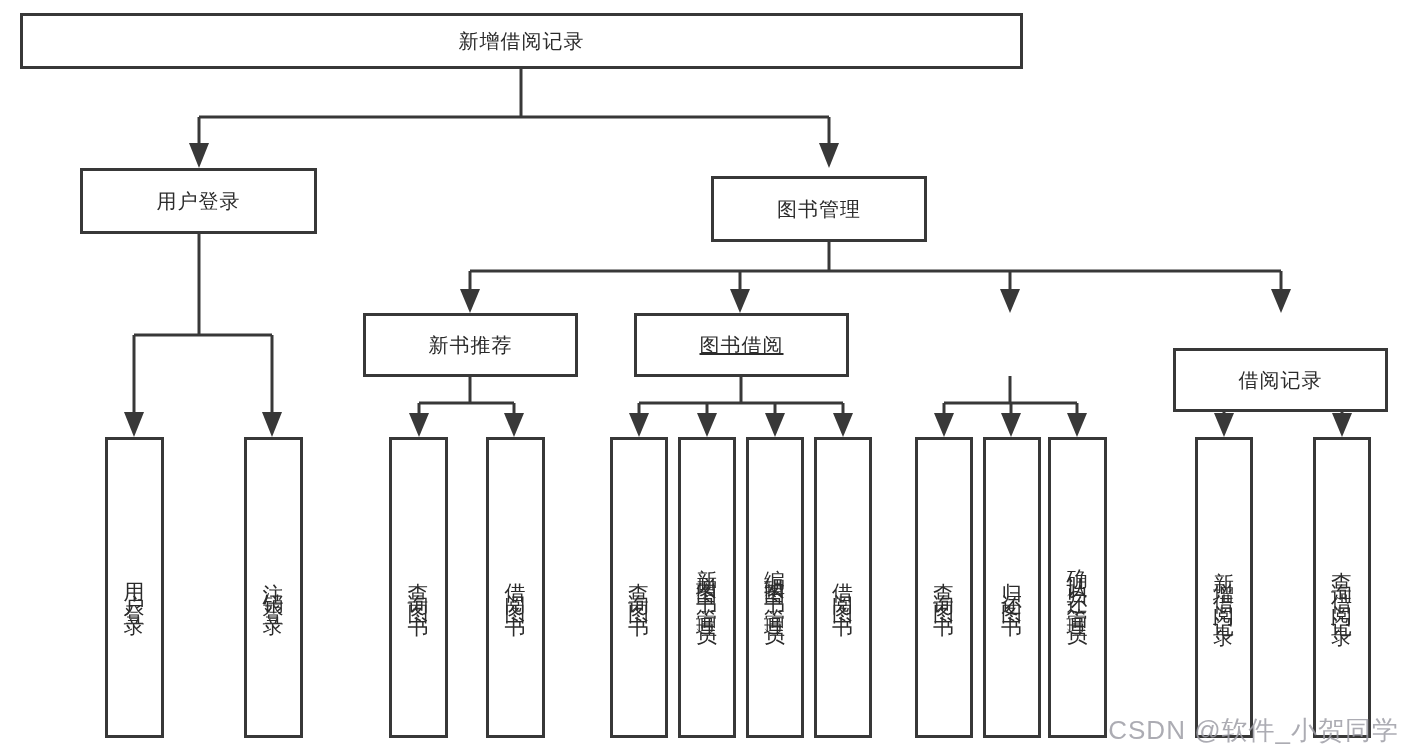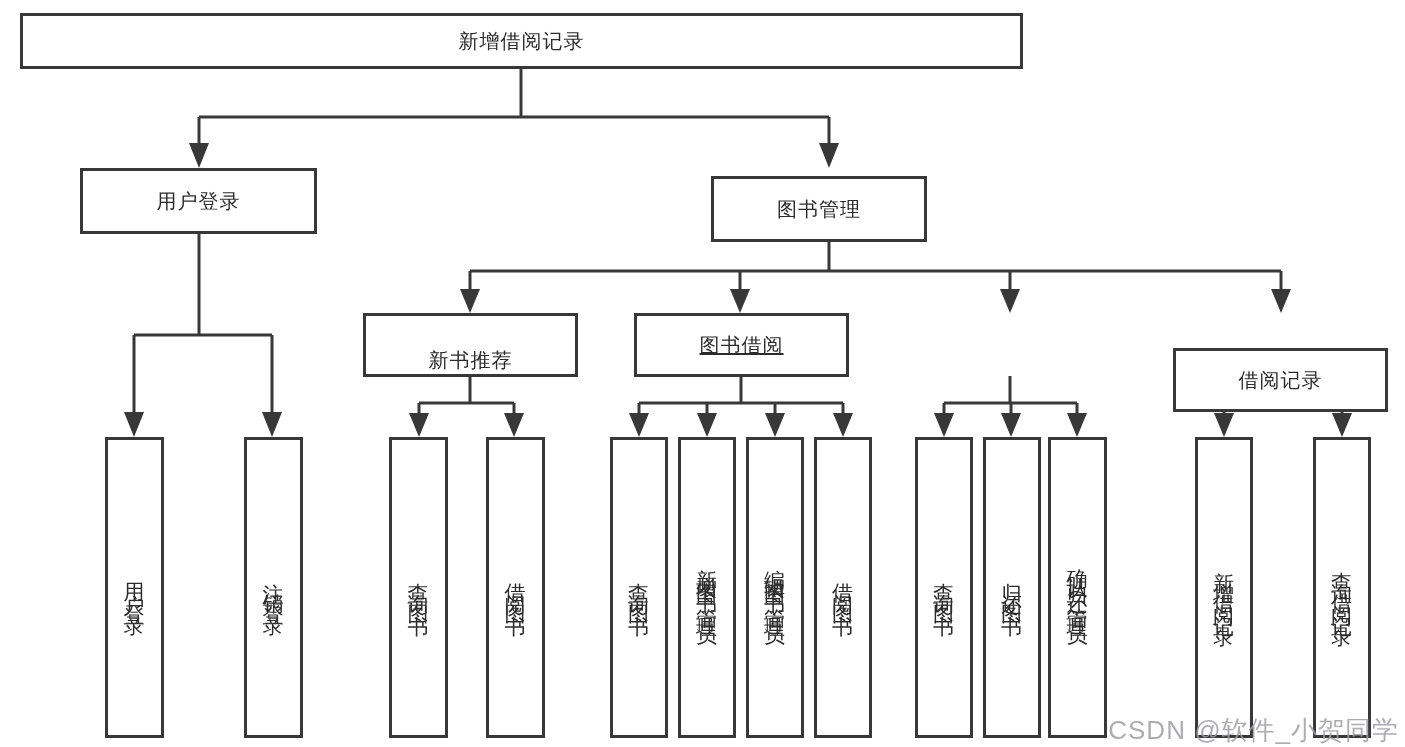--- a/index.html
+++ b/index.html
@@ -131,21 +131,21 @@
     <span>新增借阅记录</span>
   </div>
 
   <div class="node" style="left:80px; top:168px; width:237px; height:66px;">
     <span>用户登录</span>
   </div>
   <div class="node" style="left:711px; top:176px; width:216px; height:66px;">
     <span>图书管理</span>
   </div>
 
-  <div class="node" style="left:363px; top:313px; width:215px; height:64px;align-items:flex-end;">
+  <div class="node" style="left:363px; top:313px; width:215px; height:64px;">
     <span>新书推荐</span>
   </div>
   <div class="node" style="left:634px; top:313px; width:215px; height:64px;text-decoration:underline;">
     <span>图书借阅</span>
   </div>
   <div class="node" style="left:1173px; top:313px; width:215px; height:64px;margin-top:35px;">
     <span>借阅记录</span>
   </div>
 
   <div class="leaf" style="left:105px; width:59px;">

